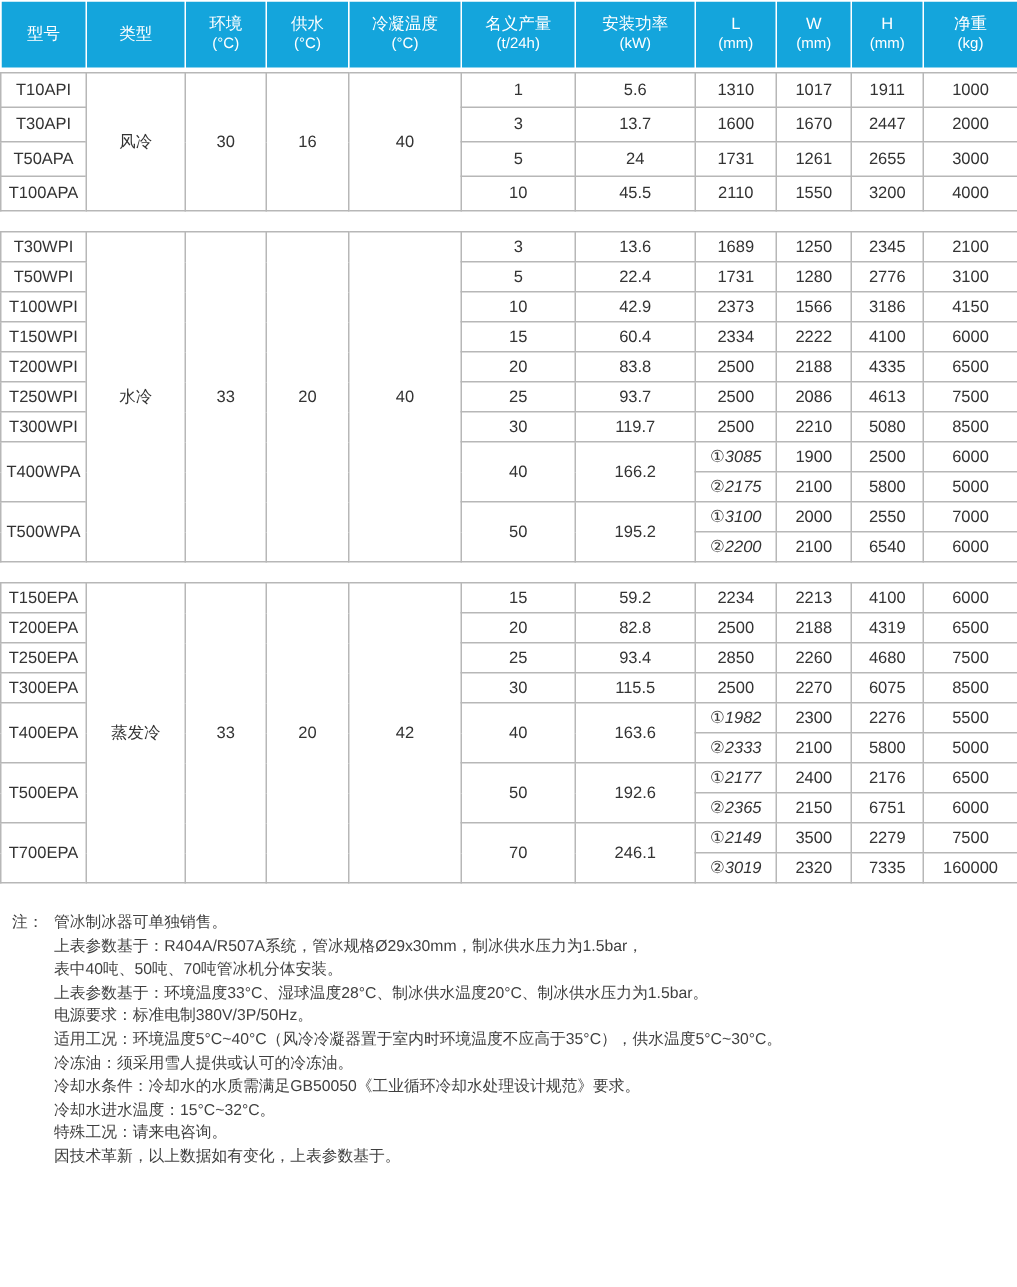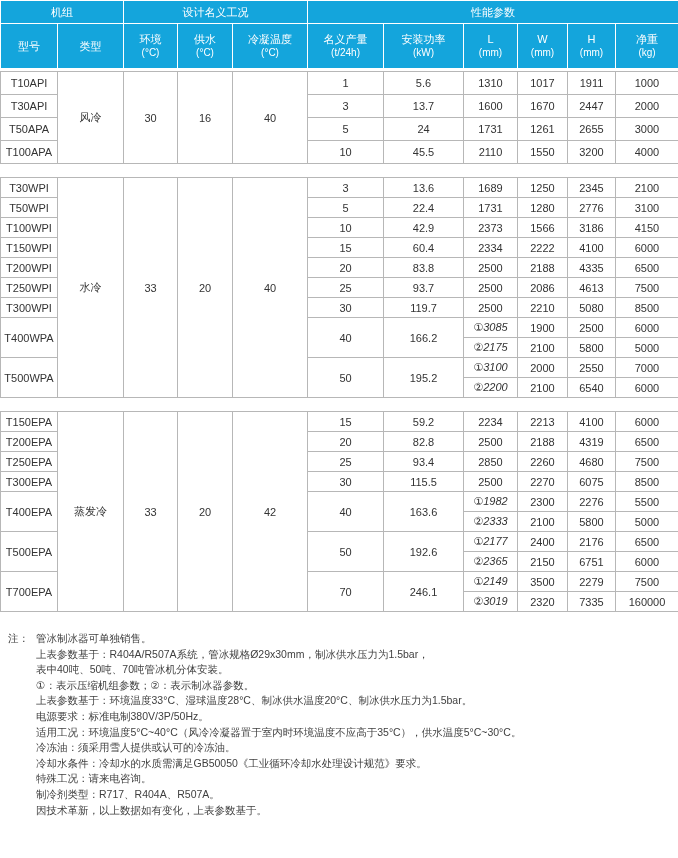--- a/index.html
+++ b/index.html
@@ -53,25 +53,20 @@
         <col style="width: 55px;">
         <col style="width: 75px;">
         <col style="width: 76px;">
         <col style="width: 80px;">
         <col style="width: 54px;">
         <col style="width: 50px;">
         <col style="width: 48px;">
         <col style="width: 63px;">
       </colgroup>
     <thead id="thead">
-        <tr class="group-row">
-          <th colspan="2">机组</th>
-          <th colspan="3">设计名义工况</th>
-          <th colspan="6">性能参数</th>
-        </tr>
         <tr class="col-row">
           <th><span>型号</span></th>
           <th><span>类型</span></th>
           <th><span>环境</span><span class="unit">(°C)</span></th>
           <th><span>供水</span><span class="unit">(°C)</span></th>
           <th><span>冷凝温度</span><span class="unit">(°C)</span></th>
           <th><span>名义产量</span><span class="unit">(t/24h)</span></th>
           <th><span>安装功率</span><span class="unit">(kW)</span></th>
           <th><span>L</span><span class="unit">(mm)</span></th>
           <th><span>W</span><span class="unit">(mm)</span></th>
@@ -351,23 +346,22 @@
           <td class="alt">7335</td>
           <td class="alt">160000</td>
         </tr>
       </tbody>
   </table>
   <div class="notes" id="notes">
       <span class="note-label">注：</span>
       <div class="note-line">管冰制冰器可单独销售。</div>
       <div class="note-line">上表参数基于：R404A/R507A系统，管冰规格Ø29x30mm，制冰供水压力为1.5bar，</div>
       <div class="note-line">表中40吨、50吨、70吨管冰机分体安装。</div>
-      <div class="note-line">①：表示压缩机组参数；②：表示制冰器参数。</div>
       <div class="note-line">上表参数基于：环境温度33°C、湿球温度28°C、制冰供水温度20°C、制冰供水压力为1.5bar。</div>
       <div class="note-line">电源要求：标准电制380V/3P/50Hz。</div>
       <div class="note-line">适用工况：环境温度5°C~40°C（风冷冷凝器置于室内时环境温度不应高于35°C），供水温度5°C~30°C。</div>
       <div class="note-line">冷冻油：须采用雪人提供或认可的冷冻油。</div>
       <div class="note-line">冷却水条件：冷却水的水质需满足GB50050《工业循环冷却水处理设计规范》要求。</div>
+      <div class="note-line">冷却水进水温度：15°C~32°C。</div>
       <div class="note-line">特殊工况：请来电咨询。</div>
-      <div class="note-line">制冷剂类型：R717、R404A、R507A。</div>
       <div class="note-line">因技术革新，以上数据如有变化，上表参数基于。</div>
     </div>
 </div>
 
 </body></html>

